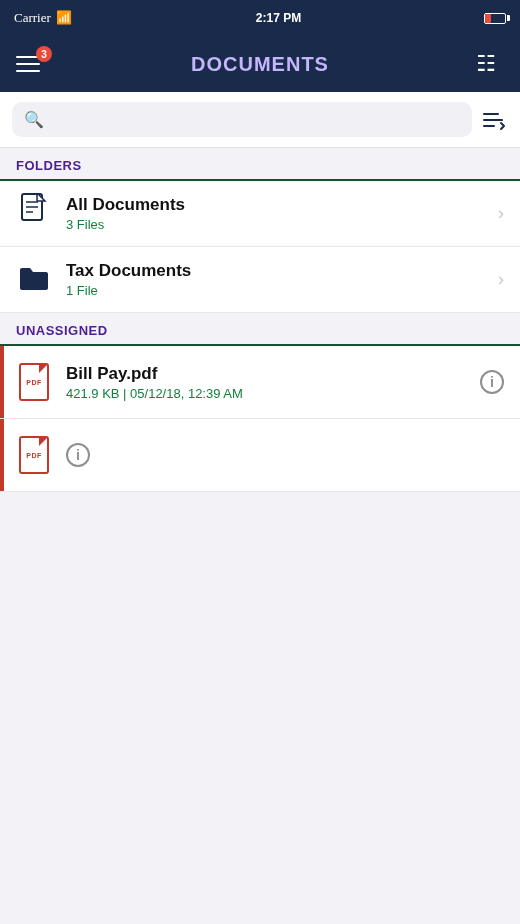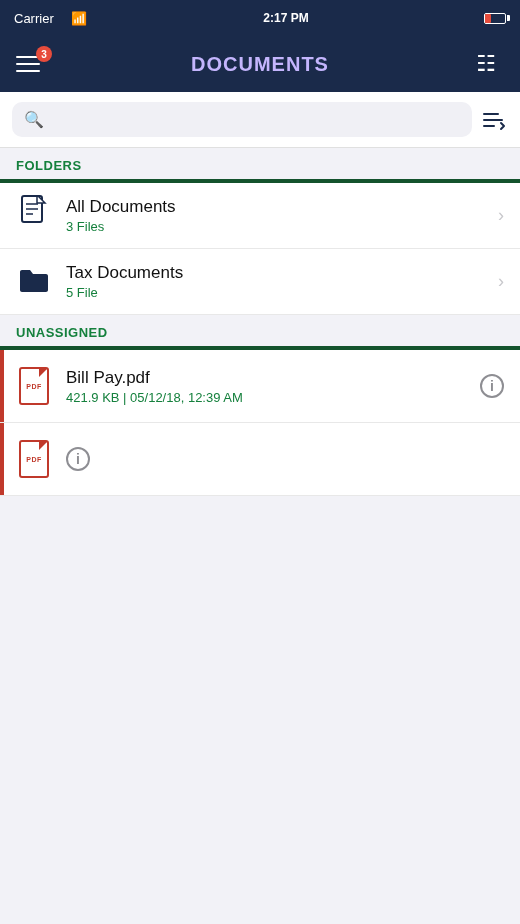--- a/index.html
+++ b/index.html
@@ -17,21 +17,21 @@
       background: #1a2a4a;
       color: white;
       height: 36px;
       display: flex;
       align-items: center;
       justify-content: space-between;
       padding: 0 14px;
       font-size: 13px;
       font-weight: 500;
     }
-    .status-left { display: flex; align-items: flex-end; gap: 18px; }
+    .status-left { display: flex; align-items: flex-end; gap: 6px; font-family: Liberation Serif, serif; }
     .status-center { font-size: 12px; font-weight: 600; }
     .status-right { display: flex; align-items: center; gap: 4px; }
     .wifi-icon { font-size: 13px; }
     .battery-icon {
       width: 22px; height: 11px;
       border: 1.5px solid #fff;
       border-radius: 2px;
       position: relative;
       display: inline-flex;
       align-items: center;
@@ -139,44 +139,44 @@
       cursor: pointer;
       display: flex; align-items: center;
     }
 
     
     .section-header {
       background: #f2f2f7;
       padding: 10px 16px 6px;
       font-size: 13px;
       font-weight: 700;
-      color: #15803d;
+      color: #4c1d95;
       letter-spacing: 0.5px;
-      border-bottom: 4px solid #14532d;
+      border-bottom: 2px solid #14532d;
     }
 
     
     .list-item {
       background: white;
       display: flex;
       align-items: center;
       padding: 14px 16px;
       border-bottom: 1px solid #e8e8e8;
       cursor: pointer;
     }
     .icon-wrap {
       width: 36px; height: 36px;
       display: flex; align-items: center; justify-content: center;
       margin-right: 14px;
       flex-shrink: 0;
     }
     .item-text { flex: 1; }
     .item-title {
       font-size: 17px;
-      font-weight: 400;
+      font-weight: 700;
       color: #111;
     }
     .item-subtitle {
       font-size: 13px;
       color: #15803d;
       margin-top: 2px;
     }
     .chevron {
       color: #c8c8cc;
       font-size: 18px;
@@ -318,21 +318,21 @@
 <div class="list-item">
   <div class="icon-wrap">
     <span>
       <svg width="30" height="26" viewBox="0 0 30 26" fill="none">
         <path d="M1 5 C1 3.9 1.9 3 3 3 L11 3 L14 7 L27 7 C28.1 7 29 7.9 29 9 L29 23 C29 24.1 28.1 25 27 25 L3 25 C1.9 25 1 24.1 1 23 Z" fill="#1a2a4a"></path>
       </svg>
     </span>
   </div>
   <div class="item-text">
     <div class="item-title">Tax Documents</div>
-    <div class="item-subtitle">5 File</div>
+    <div class="item-subtitle">1 File</div>
   </div>
   <span class="chevron">›</span>
 </div>
 
 <div class="section-header">UNASSIGNED</div>
 
 <div class="pdf-item">
   <div class="pdf-icon-wrap">
     <div class="pdf-file-icon">
       <div class="corner"></div>

